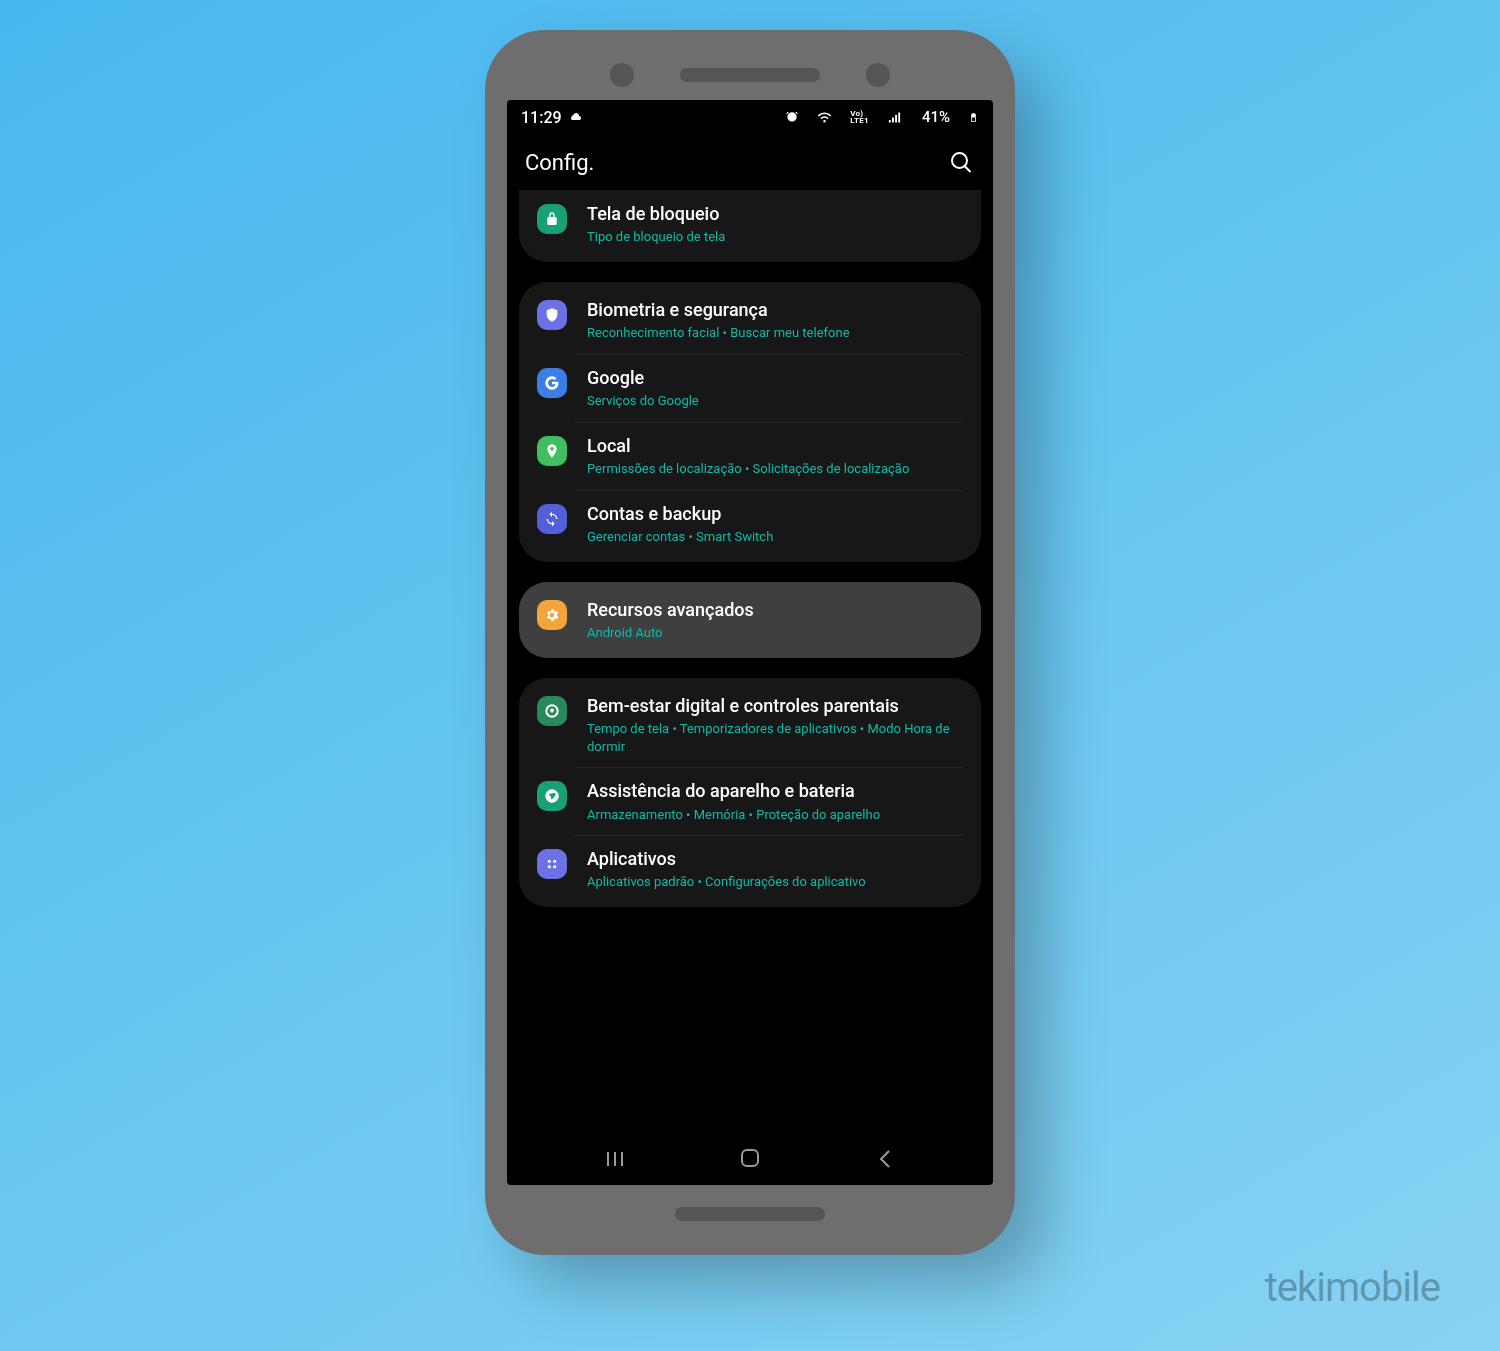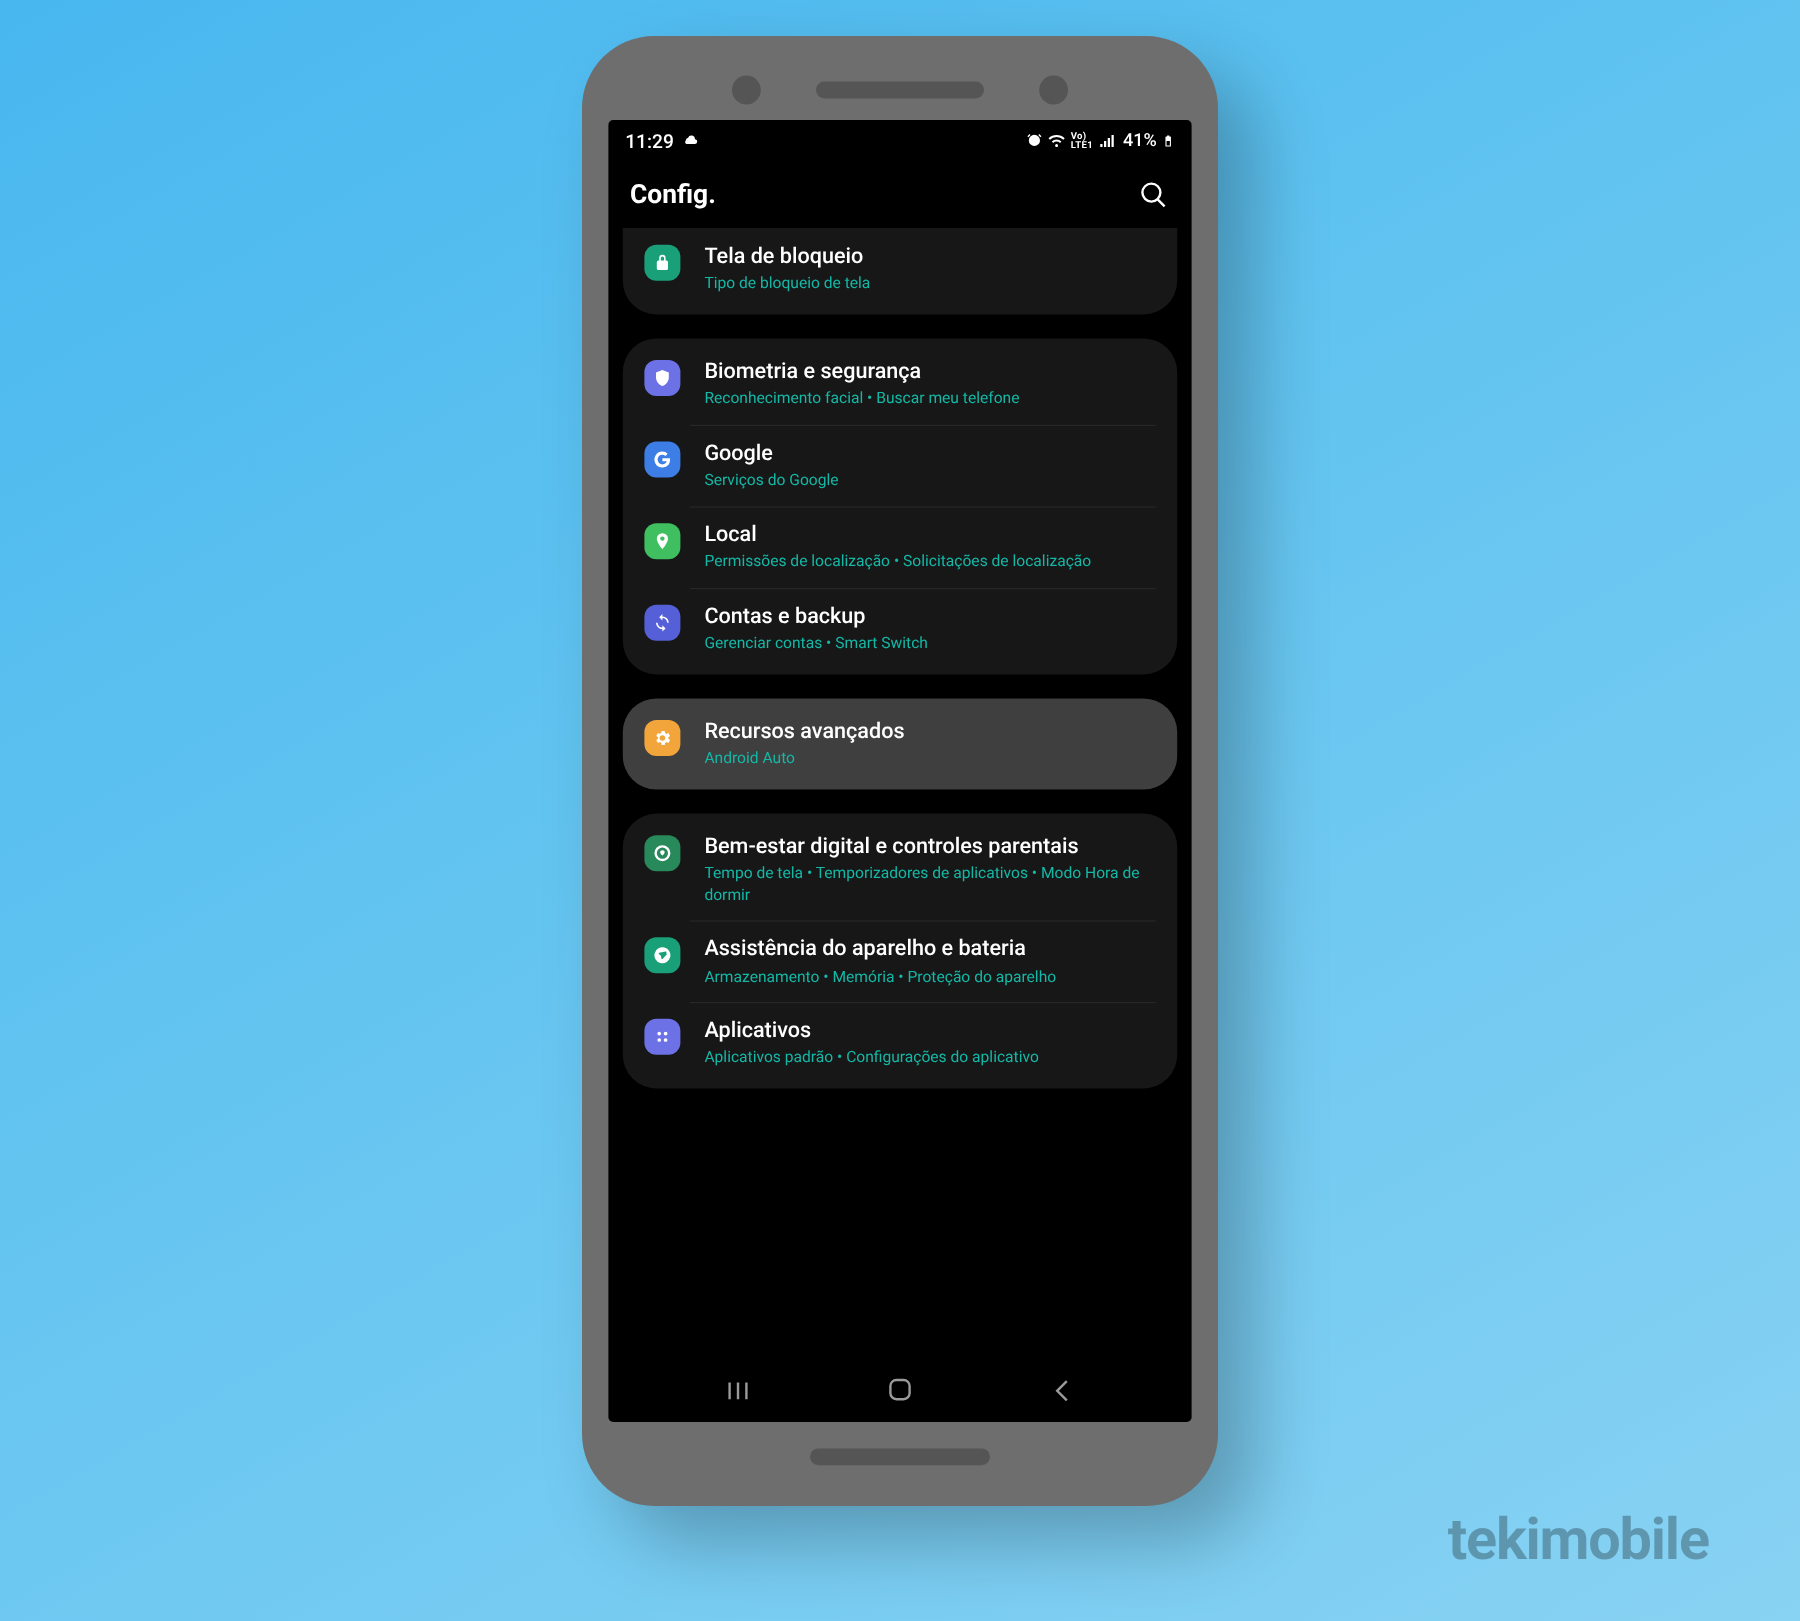--- a/index.html
+++ b/index.html
@@ -8,24 +8,24 @@
     font-family: -apple-system, BlinkMacSystemFont, "Segoe UI", Roboto, Helvetica, Arial, sans-serif;
     background: linear-gradient(150deg, #48b7ef 0%, #60c3f0 40%, #88d2f3 100%);
     width: 1500px;
     height: 1351px;
     position: relative;
     overflow: hidden;
   }
 
   .watermark {
     position: absolute;
-    right: 76px;
+    right: 60px;
     bottom: 40px;
-    font-size: 48px;
-    font-weight: 700;
+    font-size: 40px;
+    font-weight: 400;
     letter-spacing: -1px;
     color: rgba(0,0,0,0.28);
     user-select: none;
   }
 
   
   .phone {
     position: absolute;
     left: 50%;
     top: 30px;
@@ -74,35 +74,35 @@
   .status-bar {
     height: 34px;
     display: flex;
     align-items: center;
     justify-content: space-between;
     padding: 16px 14px;
     font-size: 16px;
     font-weight: 500;
   }
   .status-left { display: flex; align-items: center; gap: 6px; }
-  .status-right { display: flex; align-items: center; gap: 4px; }
+  .status-right { display: flex; align-items: center; gap: 18px; }
   .status-right .ico { display: inline-flex; align-items: center; }
   .status-right svg { display: block; }
   .net-label { font-size: 8px; line-height: 7px; font-weight: 700; letter-spacing: .3px; }
   .battery-pct { font-size: 15px; margin-left: 2px; }
 
   
   .header {
     height: 56px;
     display: flex;
     align-items: center;
     justify-content: space-between;
     padding: 0 18px;
   }
-  .header-title { font-size: 22px; font-weight: 700; }
+  .header-title { font-size: 22px; font-weight: 400; }
   .search-btn { width: 28px; height: 28px; display:flex; align-items:center; justify-content:center; cursor:pointer; }
 
   
   .list-area {
     flex: 1;
     overflow: hidden;
     padding: 0 6px 6px 6px;
   }
 
   .card {

